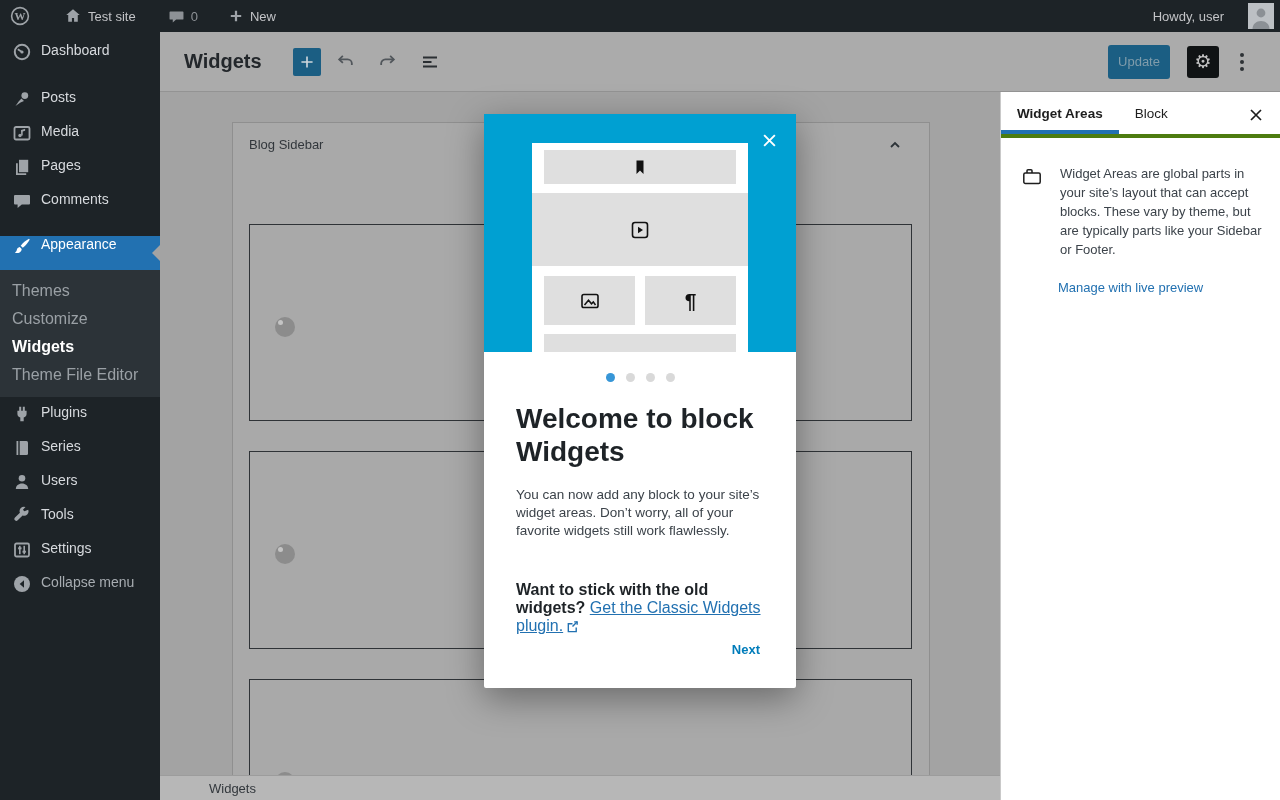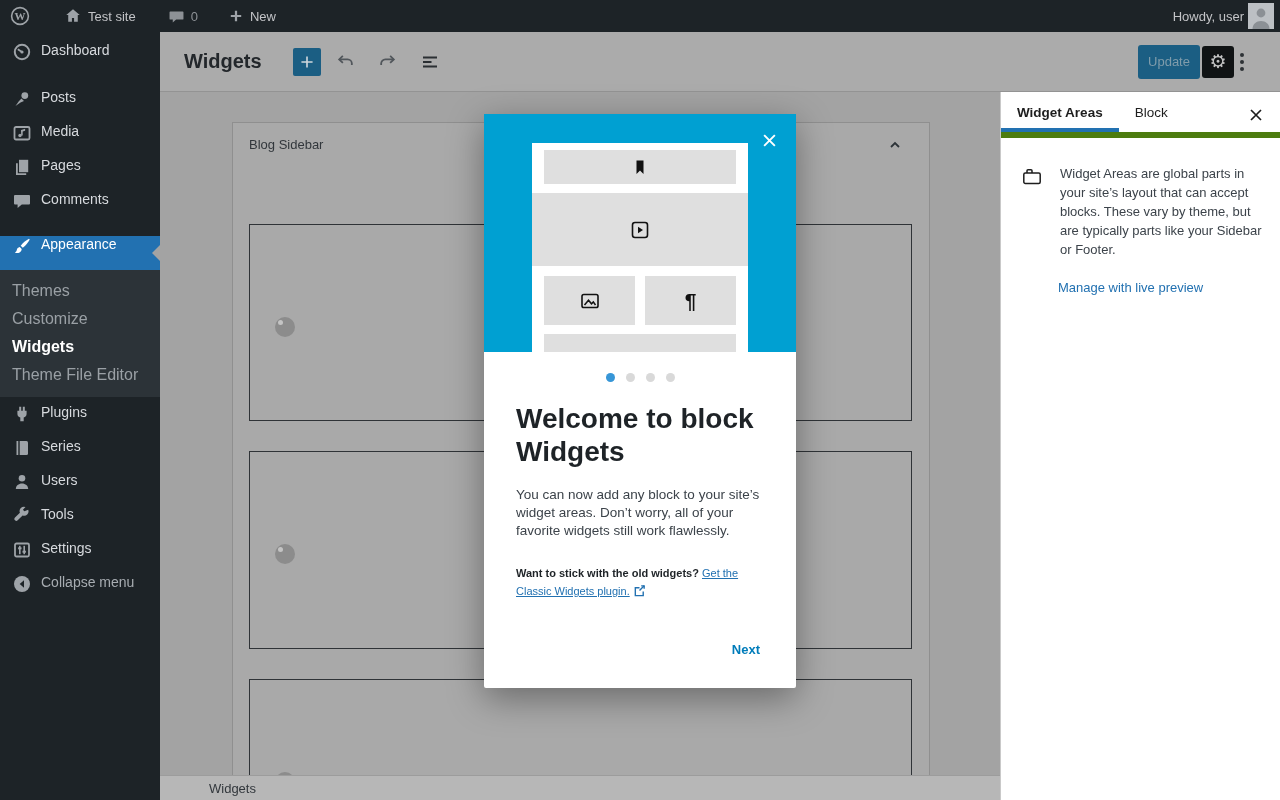--- a/index.html
+++ b/index.html
@@ -6,21 +6,21 @@
   html,body { width:1280px; height:800px; }
   body { font-family:"Liberation Sans", sans-serif; background:#a3a3a3; }
   .screen { position:relative; width:1280px; height:800px; overflow:hidden; background:#a3a3a3; }
 
   
   .adminbar { position:absolute; left:0; top:0; width:1280px; height:32px; background:#1d2327; color:#c3c4c7;
               display:flex; align-items:center; justify-content:space-between; font-size:13px; z-index:30; }
   .ab-left { display:flex; align-items:center; height:32px; }
   .ab-item { display:flex; align-items:center; gap:6px; padding:0 10px; height:32px; color:#c3c4c7; }
   .ab-item svg { color:#9ea3a8; }
-  .ab-right { display:flex; align-items:center; gap:4px; padding-right:6px; }
+  .ab-right { display:flex; align-items:center; gap:24px; padding-right:6px; }
   .avatar { width:26px; height:26px; background:#bcc0c4; position:relative; overflow:hidden; }
   .avatar svg { position:absolute; left:0; top:0; }
 
   
   .sidebar { position:absolute; left:0; top:32px; width:160px; height:768px; background:#1d2327; z-index:25; }
   .sp10 { height:10px; } .sp13 { height:13px; } .sp11 { height:11px; } .sp7 { height:7px; }
   .mi { height:34px; display:flex; gap:9px; padding-left:12px; font-size:14px; color:#d7dade; position:relative; }
   .mi svg { width:20px; height:20px; color:#9ea3a8; flex:none; }
   .mi.active { background:#2271b1; color:#fff; }
   .mi.active svg { color:#fff; }
@@ -32,21 +32,21 @@
   .mi.collapse { color:#a7acb1; }
 
   
   .edheader { position:absolute; left:160px; top:32px; width:1120px; height:60px; background:#ababab;
               border-bottom:1px solid #939393; z-index:10; display:flex; align-items:center; justify-content:space-between; }
   .eh-left { display:flex; align-items:center; padding-left:24px; gap:8px; }
   .eh-title { font-size:20px; font-weight:bold; color:#23272b; margin-right:23px; }
   .btn-add { width:28px; height:28px; background:#1b5e83; border-radius:2px; display:flex; align-items:center; justify-content:center; }
   .btn-add svg { color:#cfd7dc; }
   .iconbtn { width:34px; height:34px; display:flex; align-items:center; justify-content:center; background:none; border:none; }
-  .eh-right { display:flex; align-items:center; gap:2px; padding-right:32px; }
+  .eh-right { display:flex; align-items:center; gap:17px; padding-right:32px; }
   .btn-update { width:62px; height:34px; background:#1b5e83; border-radius:3px; border:none;
                 color:#7f9cab; font-size:13px; font-family:inherit; display:flex; align-items:center; justify-content:center; }
   .btn-gear { width:32px; height:32px; background:#101314; border-radius:3px; display:flex; align-items:center; justify-content:center; }
   .gear-glyph { font-family:"DejaVu Sans", sans-serif; font-size:19px; color:#c2c2c2; line-height:1; }
   .more-dots { display:flex; flex-direction:column; gap:3px; padding:4px; }
   .more-dots i { width:4px; height:4px; border-radius:50%; background:#2e3236; }
 
   
   .content { position:absolute; left:160px; top:92px; width:840px; height:683px; background:#a3a3a3; overflow:hidden; z-index:5; }
   .area-card { position:absolute; left:72px; top:30px; width:698px; height:700px; background:#a9a9a9; border:1px solid #8f8f8f; }
@@ -60,21 +60,21 @@
   .spinner:after { content:""; position:absolute; left:3px; top:3px; width:5px; height:5px; border-radius:50%; background:#c4c4c4; }
   .ph .spinner { top:92px; }
 
   .footerbar { position:absolute; left:160px; top:775px; width:840px; height:25px; background:#b7b7b7;
                border-top:1px solid #9c9c9c; display:flex; align-items:center; z-index:8; }
   .footerbar span { margin-left:49px; font-size:13px; color:#32373c; }
 
   
   .panel { position:absolute; left:1000px; top:92px; width:280px; height:708px; background:#fff;
            border-left:1px solid #c9c9c9; z-index:12; }
-  .tabs { display:flex; height:46px; border-bottom:6px solid #4d7c0f; position:relative; }
+  .tabs { display:flex; height:46px; border-bottom:4px solid #4d7c0f; position:relative; }
   .tab { display:flex; align-items:center; padding:0 16px; font-size:13.5px; color:#1e1e1e; }
   .tab.active { font-weight:bold; box-shadow:inset 0 -4px 0 #2271b1; }
   .panel-close { position:absolute; right:12px; top:11px; width:24px; height:24px; display:flex; align-items:center; justify-content:center; }
   .panel-body { display:flex; align-items:flex-start; padding:26px 18px 0 20px; gap:17px; }
   .panel-icon { margin-top:2px; flex:none; }
   .panel-text { font-size:13px; line-height:19px; color:#3c434a; white-space:pre-line; }
   .panel-link { display:inline-block; margin:21px 0 0 57px; font-size:13px; color:#2271b1; text-decoration:none; }
 
   
   .modal { position:absolute; left:484px; top:114px; width:312px; height:574px; background:#fff; border-radius:2px;
@@ -88,21 +88,21 @@
   .mrow3b { left:113px; top:133px; width:91px; height:49px; }
   .mbar4 { left:12px; top:191px; width:192px; height:18px; }
   .para-glyph { font-size:21px; font-weight:bold; color:#111; line-height:1; }
   .modal-close { position:absolute; right:18px; top:17px; width:18px; height:18px; display:flex; align-items:center; justify-content:center; }
   .dots { position:absolute; left:0; top:259px; width:312px; display:flex; justify-content:center; gap:11px; }
   .dot { width:9px; height:9px; border-radius:50%; background:#d9d9d9; }
   .dot.active { background:#3796d7; }
   .m-title { position:absolute; left:32px; top:288px; width:252px; font-size:28px; line-height:33px; font-weight:600;
              color:#1e2327; white-space:pre-line; }
   .m-body { position:absolute; left:32px; top:372px; width:252px; font-size:13.5px; line-height:18px; color:#3c434a; white-space:pre-line; }
-  .m-question { position:absolute; left:32px; top:450px; width:252px; font-size:11px; line-height:18px; color:#1e2327; }
+  .m-question { position:absolute; left:32px; top:467px; width:252px; font-size:16px; line-height:18px; color:#1e2327; }
   .m-question b { font-weight:bold; }
   .m-link { color:#2271b1; text-decoration:underline; }
   .ext-icon { display:inline-block; vertical-align:-2px; margin-left:3px; }
   .btn-next { position:absolute; right:36px; bottom:31px; font-size:13px; font-weight:bold; color:#007cba; background:none; border:none; font-family:inherit; }
 </style>
 </head>
 <body>
 
 <div class="screen">
 

